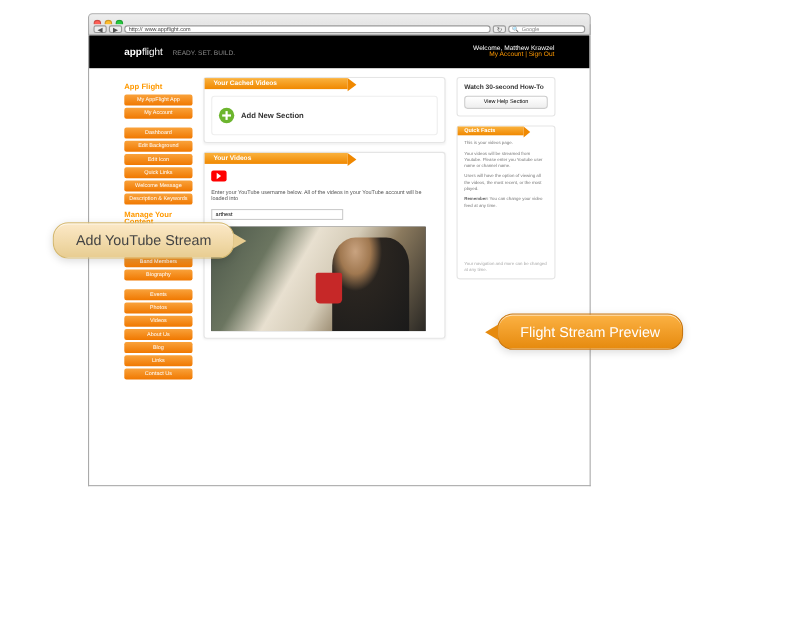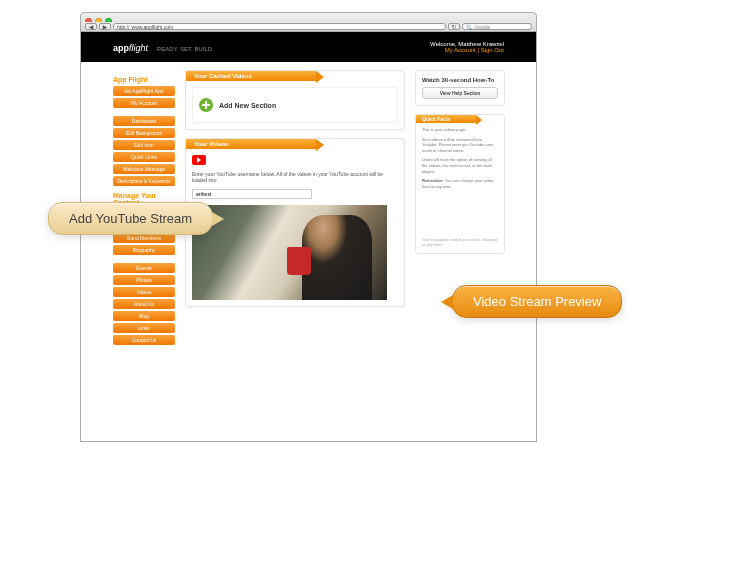--- a/index.html
+++ b/index.html
@@ -14,21 +14,21 @@
 
 .toolbar { position: absolute; left: 80px; top: 22px; width: 457px; height: 10px; background: linear-gradient(#e8e8e8, #d8d8d8); border: 1px solid #aaa; border-top: none; display: flex; align-items: center; padding: 0 4px; gap: 2px; font-size: 6px; }
 .tb-btn { width: 12px; height: 7px; background: #eee; border: 1px solid #999; border-radius: 2px; display: flex; align-items: center; justify-content: center; color: #555; }
 .url-bar { flex: 1; height: 7px; background: #fff; border: 1px solid #999; border-radius: 3px; display: flex; align-items: center; padding: 0 3px; font-size: 5px; color: #444; gap: 2px; }
 .search-bar { width: 70px; height: 7px; background: #fff; border: 1px solid #999; border-radius: 3px; display: flex; align-items: center; padding: 0 3px; font-size: 5px; color: #888; gap: 2px; }
 
 .app-window { position: absolute; left: 80px; top: 32px; width: 457px; height: 410px; background: #fff; border: 1px solid #aaa; border-top: none; overflow: hidden; }
 
 .black-header { background: #000; height: 30px; display: flex; align-items: center; justify-content: space-between; padding: 0 32px; }
 .logo { color: #fff; font-size: 9px; font-weight: bold; }
-.logo .flight { color: #fff; font-weight: normal; font-style: italic; }
+.logo .flight { color: #fff; font-weight: normal; }
 .tagline { color: #888; font-size: 6px; margin-left: 6px; }
 .welcome { text-align: right; font-size: 6px; }
 .welcome-line { color: #fff; }
 .account-line { color: #f90; }
 
 .content-area { display: flex; padding: 8px 0 0 32px; gap: 10px; }
 .left-nav { width: 62px; flex-shrink: 0; }
 .nav-heading { color: #f90; font-size: 7px; font-weight: bold; margin-bottom: 3px; margin-top: 6px; }
 .nav-btn { background: linear-gradient(#f9a23b, #f07800); color: #fff; font-size: 5px; text-align: center; padding: 2px 1px; margin-bottom: 2px; border-radius: 2px; cursor: pointer; }
 
@@ -178,14 +178,14 @@
         <div class="footer-note">Your navigation and more can be changed at any time.</div>
       </div>
     </div>
   </div>
 </div>
 
 <div class="callout callout-1">
   <span>Add YouTube Stream</span>
 </div>
 <div class="callout orange callout-2">
-  <span>Video Stream Preview</span>
+  <span>Flight Stream Preview</span>
 </div>
 
 </body></html>

